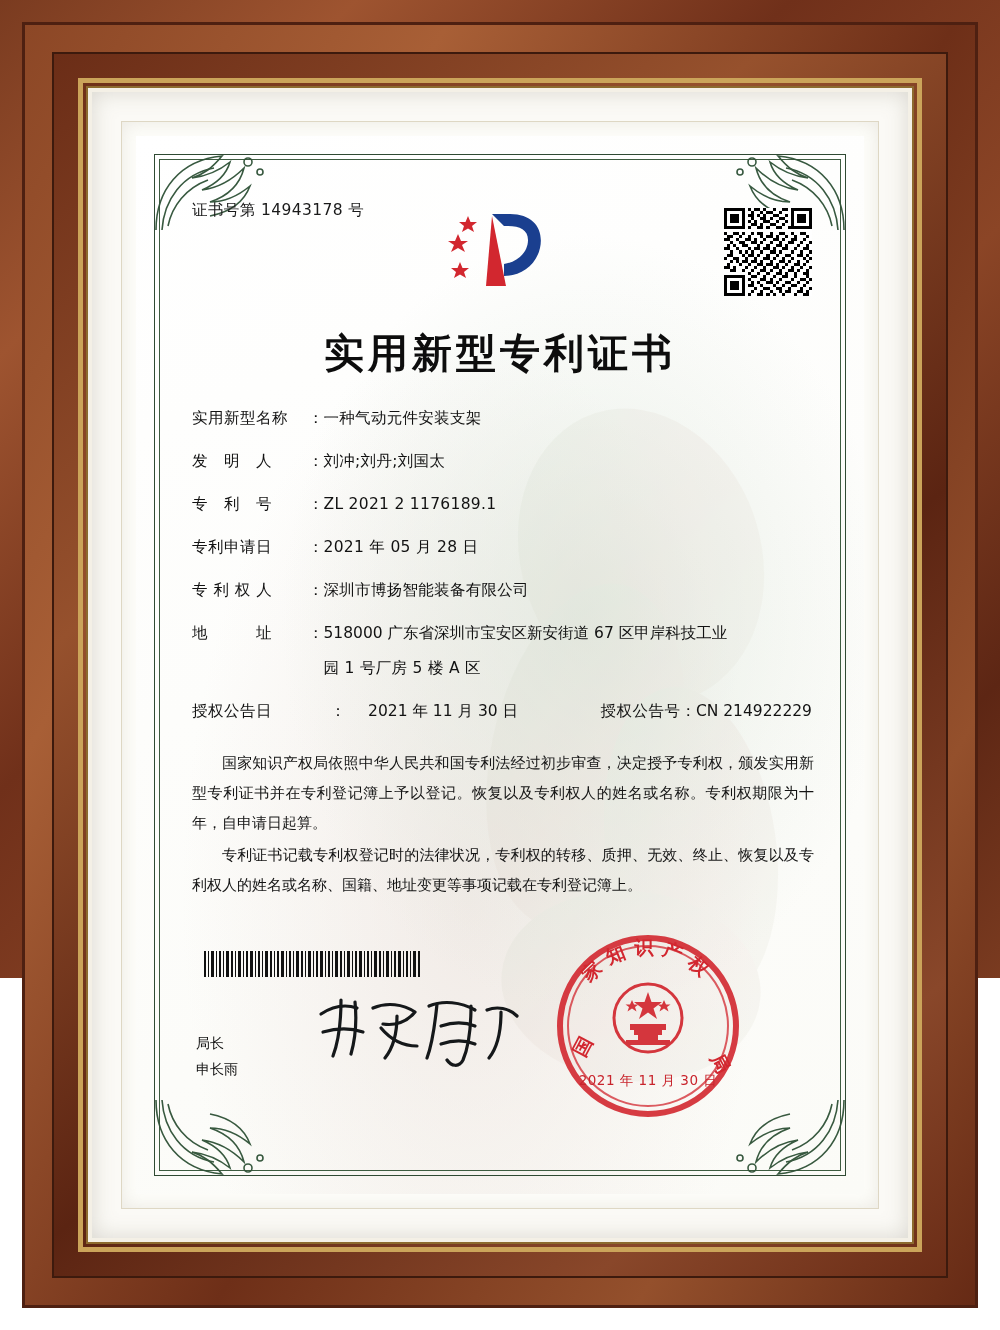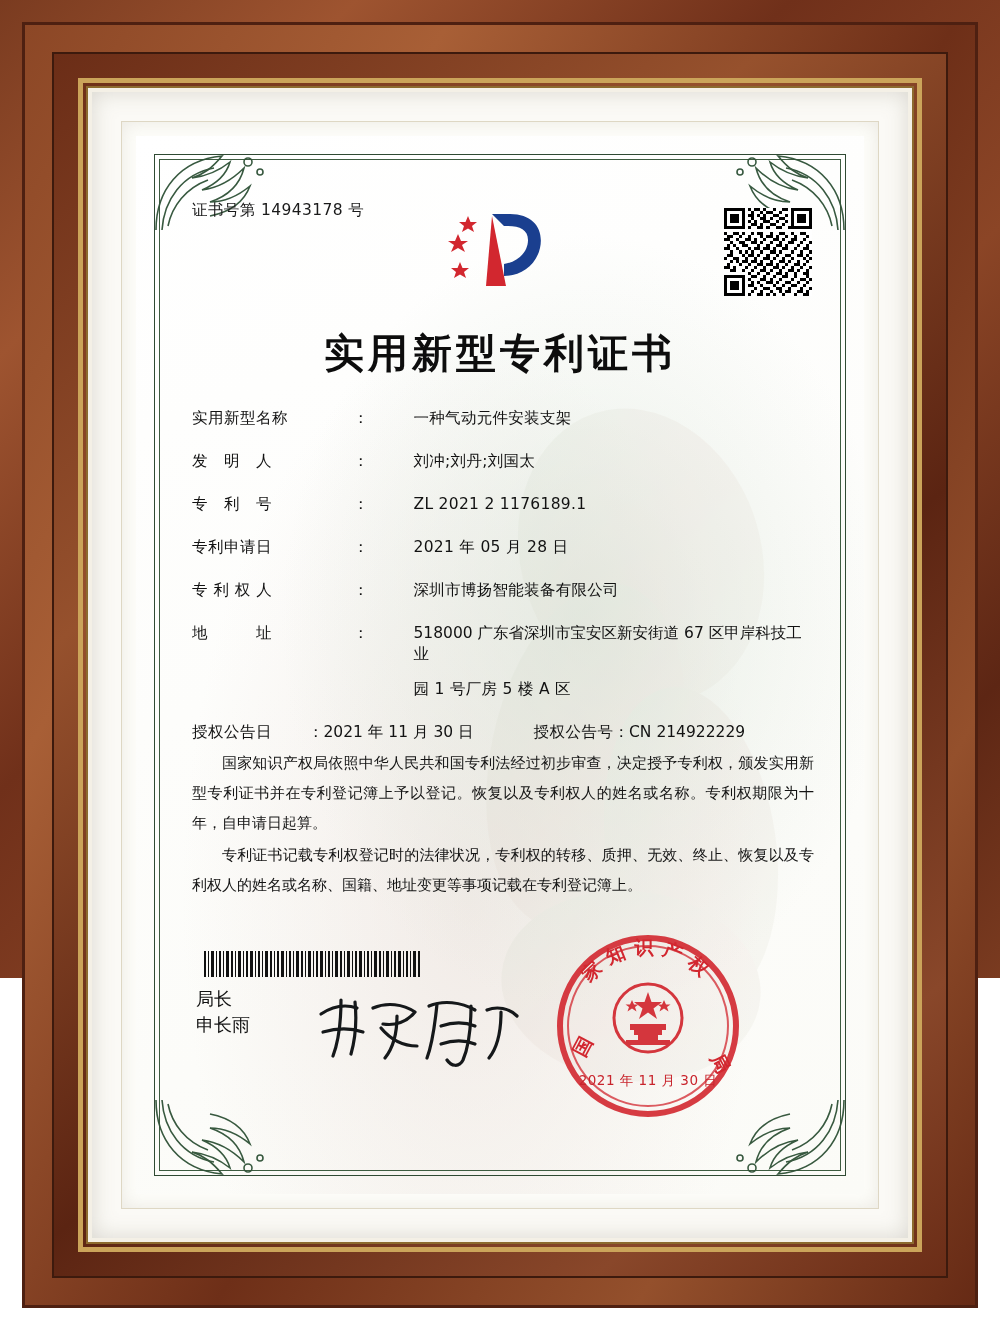--- a/index.html
+++ b/index.html
@@ -162,21 +162,20 @@
     left: 56px; top: 272px;
     width: 620px;
     font-size: 15.5px;
     color: #121212;
     font-family: "DejaVu Sans", sans-serif;
   }
   .field-row {
     display: flex;
     align-items: baseline;
     margin-bottom: 22px;
-    gap: 45px;
   }
   .field-label {
     width: 116px;
     flex: 0 0 116px;
     white-space: pre;
     letter-spacing: 0.5px;
   }
   .field-colon { flex: 0 0 10px; }
   .field-value {
     flex: 1 1 auto;
@@ -186,20 +185,21 @@
     display: block;
     margin-top: 14px;
     margin-left: 0;
   }
   .addr-block { flex: 1 1 auto; }
 
   .grant-row {
     display: flex;
     align-items: baseline;
     margin-bottom: 10px;
+    justify-content: space-between;
   }
   .grant-right {
     margin-left: 60px;
     display: flex;
     align-items: baseline;
   }
   .grant-right .field-label { width: auto; flex: 0 0 auto; }
 
   .body-text {
     position: absolute;
@@ -214,22 +214,22 @@
   .body-text p { margin: 0 0 2px 0; text-indent: 30px; }
 
   .barcode {
     position: absolute;
     left: 68px; top: 815px;
     width: 220px; height: 26px;
   }
 
   .sign-block {
     position: absolute;
-    left: 60px; top: 850px;
-    font-size: 18px;
+    left: 60px; top: 894px;
+    font-size: 14px;
     line-height: 26px;
     color: #121212;
     font-family: "DejaVu Sans", sans-serif;
   }
 
   .signature {
     position: absolute;
     left: 175px; top: 852px;
     width: 220px; height: 80px;
     color: #111;

